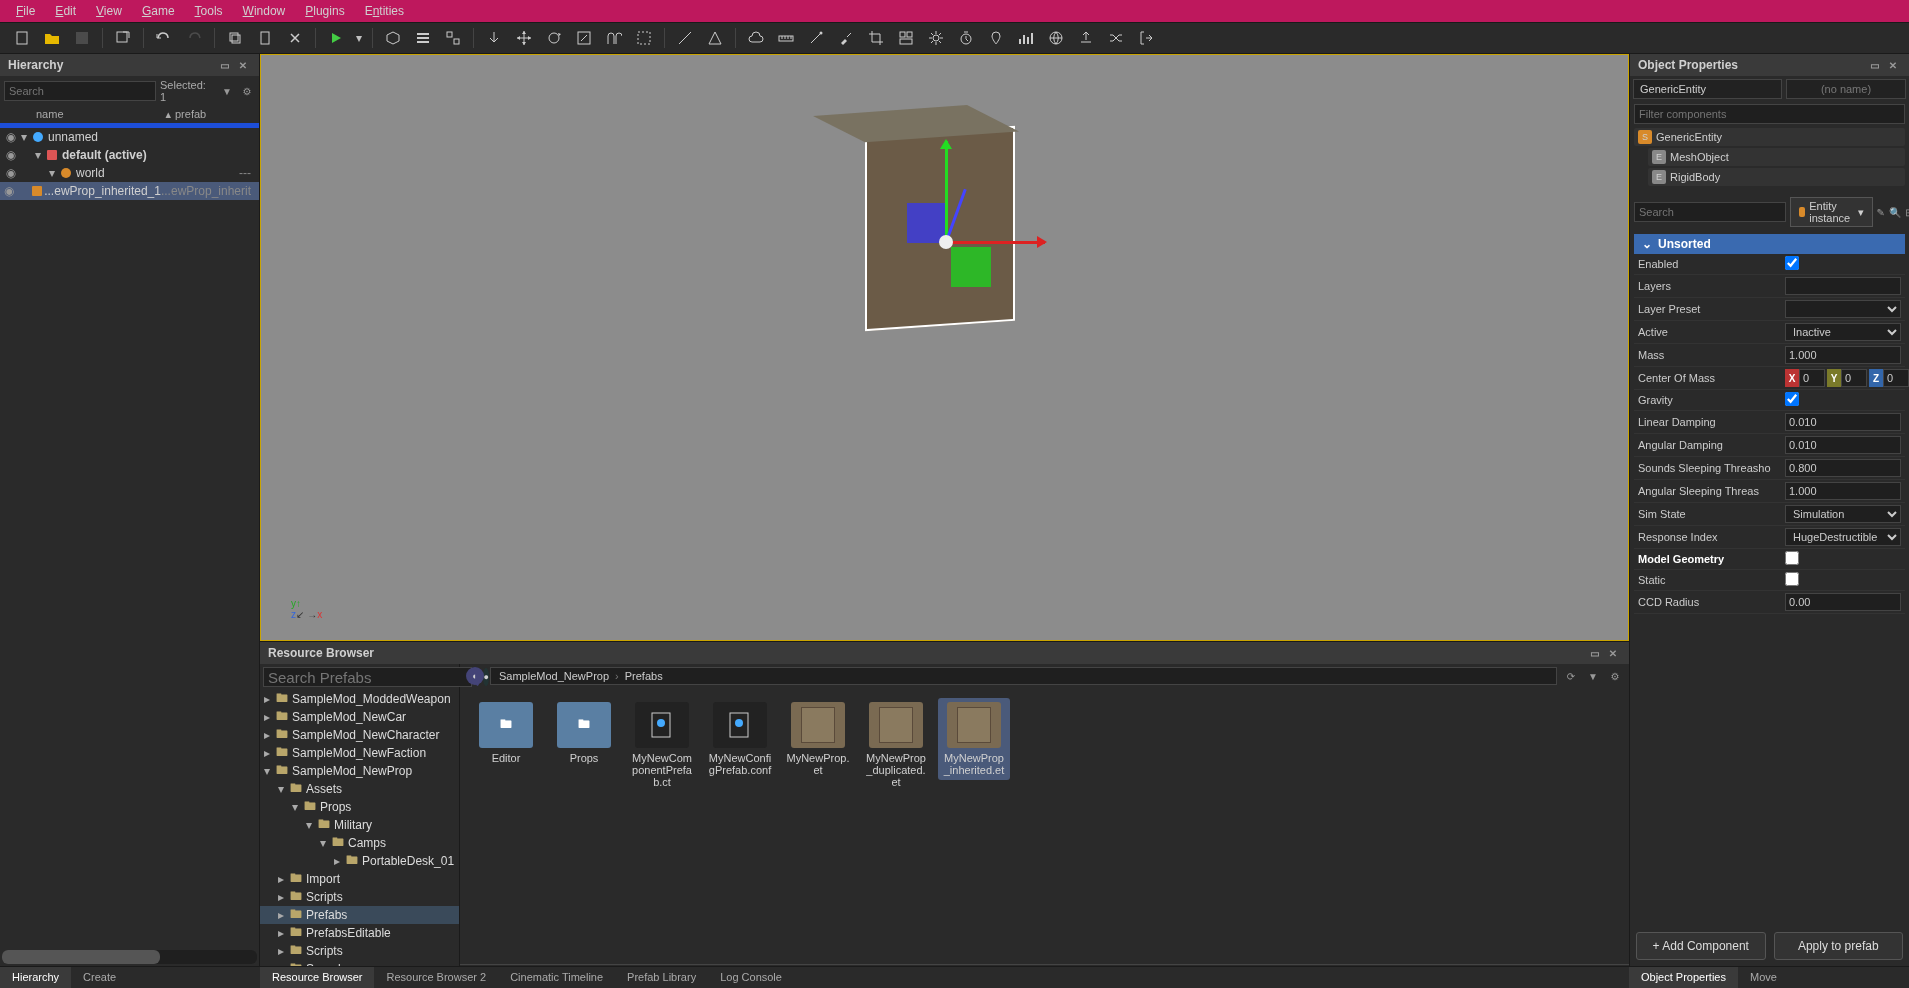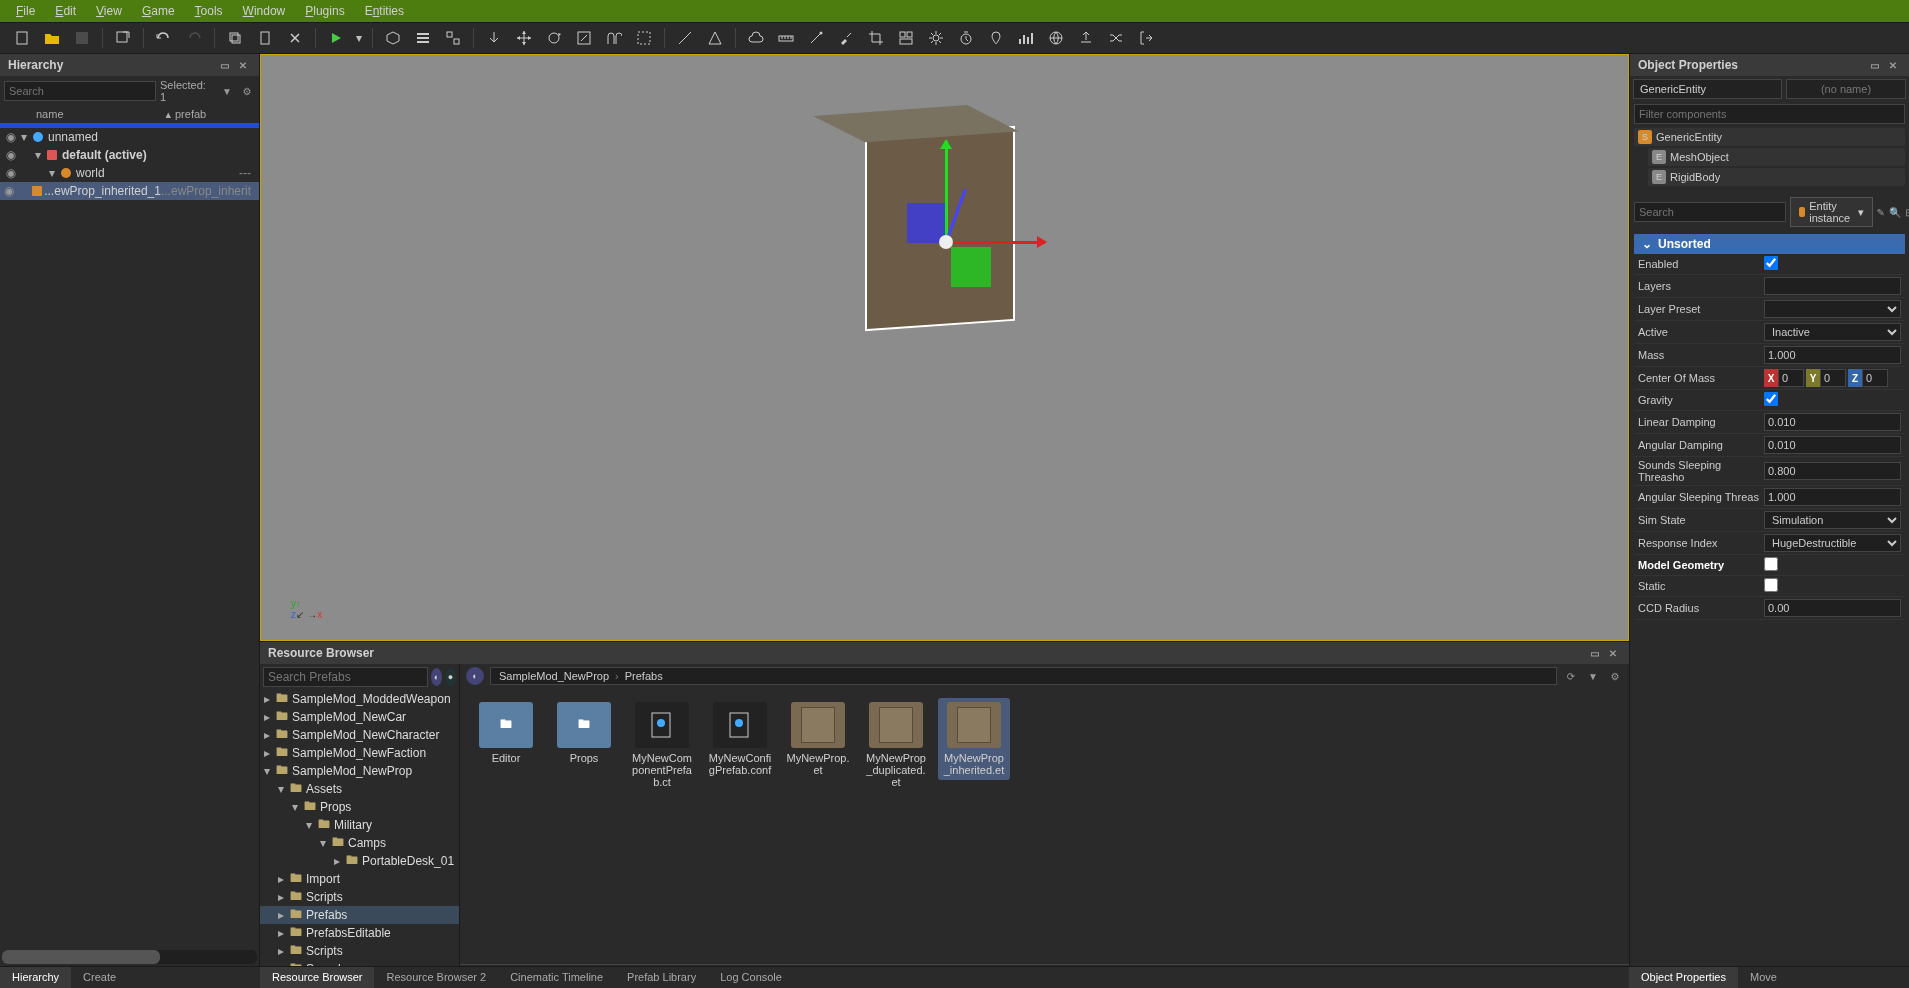--- a/index.html
+++ b/index.html
@@ -1,19 +1,19 @@
 <!DOCTYPE html>
 <html><head>
 <meta charset="utf-8">
 <style>
 * { margin: 0; padding: 0; box-sizing: border-box; font-family: "Segoe UI", Arial, sans-serif; }
 body { background: #2a2a2a; color: #d0d0d0; font-size: 12px; overflow: hidden; width: 1909px; height: 988px; }
 
 
-.menubar { height: 22px; background: #4d7c0f; display: flex; align-items: center; padding: 0 6px; font-size: 12px; }
+.menubar { height: 22px; background: #be185d; display: flex; align-items: center; padding: 0 6px; font-size: 12px; }
 .menubar span { padding: 3px 10px; cursor: pointer; }
 .menubar span u { text-decoration: underline; }
 
 
 .toolbar { height: 32px; background: #2a2a2a; border-top: 1px solid #1a1a1a; border-bottom: 1px solid #1a1a1a; display: flex; align-items: center; padding: 0 8px; gap: 2px; }
 .tbtn { width: 28px; height: 28px; display: flex; align-items: center; justify-content: center; color: #c0c0c0; cursor: pointer; border-radius: 2px; }
 .tsep { width: 1px; height: 20px; background: #444; margin: 0 4px; }
 
 
 .main { display: flex; height: calc(100% - 22px - 32px - 22px); }
@@ -65,21 +65,21 @@
 .mini-axis .x { color: #d33; }
 .mini-axis .z { color: #36d; }
 .cube-widget { position: absolute; right: 40px; top: 30px; width: 100px; height: 100px; opacity: 0.3; }
 .cube-widget .cube { width: 50px; height: 50px; background: #ccc; border: 1px solid #aaa; position: absolute; left: 25px; top: 15px; display: flex; align-items: center; justify-content: center; font-size: 8px; color: #666; }
 
 
 .resource-browser { height: 325px; background: #2a2a2a; border-top: 1px solid #1a1a1a; display: flex; flex-direction: column; }
 .rb-body { flex: 1; display: flex; }
 .rb-tree { width: 200px; background: #2a2a2a; border-right: 1px solid #1a1a1a; display: flex; flex-direction: column; }
 .rb-searchbar { display: flex; align-items: center; padding: 3px; gap: 3px; }
-.rb-searchbar input { flex: 1; background: #1f1f1f; border: 1px solid #444; color: #ccc; padding: 2px 4px; font-size: 12px; height: 20px; }
+.rb-searchbar input { flex: 1; background: #1f1f1f; border: 1px solid #444; color: #ccc; padding: 2px 4px; font-size: 15px; height: 20px; }
 .circbtn { width: 18px; height: 18px; border-radius: 50%; background: #556; display: inline-flex; align-items: center; justify-content: center; font-size: 9px; cursor: pointer; }
 .rb-treelist { flex: 1; overflow: auto; font-size: 12px; }
 .rb-treelist .row { display: flex; align-items: center; height: 18px; padding-left: 4px; }
 .rb-treelist .row.sel { background: #3a4a5a; }
 .rb-treelist .arrow { width: 12px; color: #aaa; }
 .rb-treelist .indent { display: inline-block; }
 .rb-treelist .folder { color: #b9a66a; margin-right: 4px; }
 .rb-treelist .label { color: #ddd; }
 
 .rb-content { flex: 1; display: flex; flex-direction: column; }
@@ -107,21 +107,21 @@
 .op-comp.sub .cicon { background: #888; }
 
 .op-entitybar { display: flex; align-items: center; padding: 3px 4px; gap: 4px; margin-top: 8px; }
 .op-entitybar input { flex: 1; background: #1f1f1f; border: 1px solid #444; color: #ccc; padding: 2px 4px; font-size: 11px; height: 20px; }
 .op-entitybar .entbtn { background: #333; border: 1px solid #555; padding: 2px 8px; font-size: 11px; display: flex; align-items: center; gap: 4px; }
 
 .op-section { background: #3a6ab0; color: #fff; padding: 3px 8px; font-size: 12px; font-weight: bold; margin: 4px 4px 0 4px; display: flex; align-items: center; gap: 6px; }
 .op-proplist { margin: 0 4px; }
 .op-prop { display: flex; align-items: center; padding: 2px 4px; font-size: 11px; border-bottom: 1px solid #333; }
 .op-prop .plabel { flex: 1; color: #ccc; }
-.op-prop .pval { width: 137px; }
+.op-prop .pval { width: 116px; }
 .op-prop input[type=text] { width: 100%; background: #1f1f1f; border: 1px solid #444; color: #ccc; padding: 1px 3px; font-size: 11px; height: 18px; }
 .op-prop select { width: 100%; background: #1f1f1f; border: 1px solid #444; color: #ccc; padding: 1px 3px; font-size: 11px; height: 18px; }
 .op-prop input[type=checkbox] { width: 14px; height: 14px; }
 .xyz { display: flex; gap: 2px; }
 .xyz .axis { display: flex; align-items: center; }
 .xyz .axis-label { width: 14px; height: 18px; display: inline-flex; align-items: center; justify-content: center; color: #fff; font-size: 10px; font-weight: bold; }
 .xyz .axis-label.x { background: #b33; }
 .xyz .axis-label.y { background: #7a7a2a; }
 .xyz .axis-label.z { background: #36a; }
 .xyz input { width: 26px !important; }
@@ -747,20 +747,24 @@
         <div class="op-prop">
           <span class="plabel">Static</span>
           <div class="pval"><input type="checkbox" style=""></div>
         </div>
         <div class="op-prop">
           <span class="plabel">CCD Radius</span>
           <div class="pval"><input type="text" value="0.00" style=""></div>
         </div>
       </div>
 
+    <div class="op-bottom-btns">
+      <button>+ Add Component</button>
+      <button>Apply to prefab</button>
+    </div>
   </div>
 
 </div>
 
 <div class="bottom-tabs">
   <div class="group" style="width:260px" id="bt-left">
       <div class="tab active">Hierarchy</div>
       <div class="tab">Create</div>
     </div>
   <div class="group flex1" id="bt-center">

